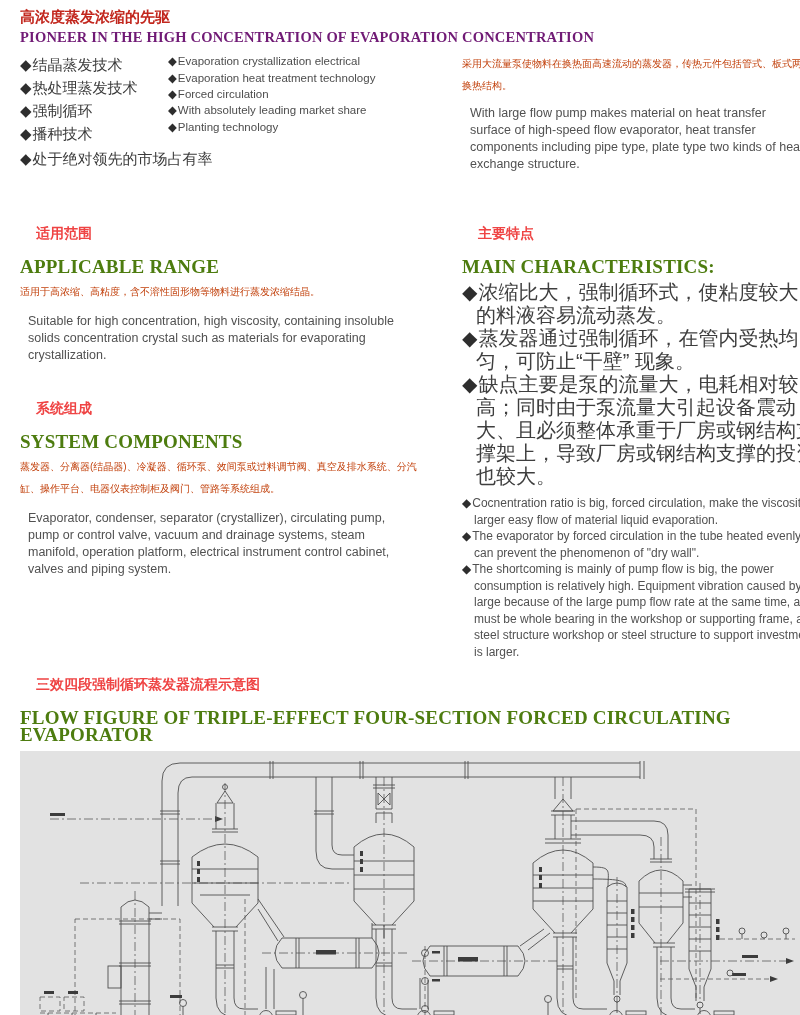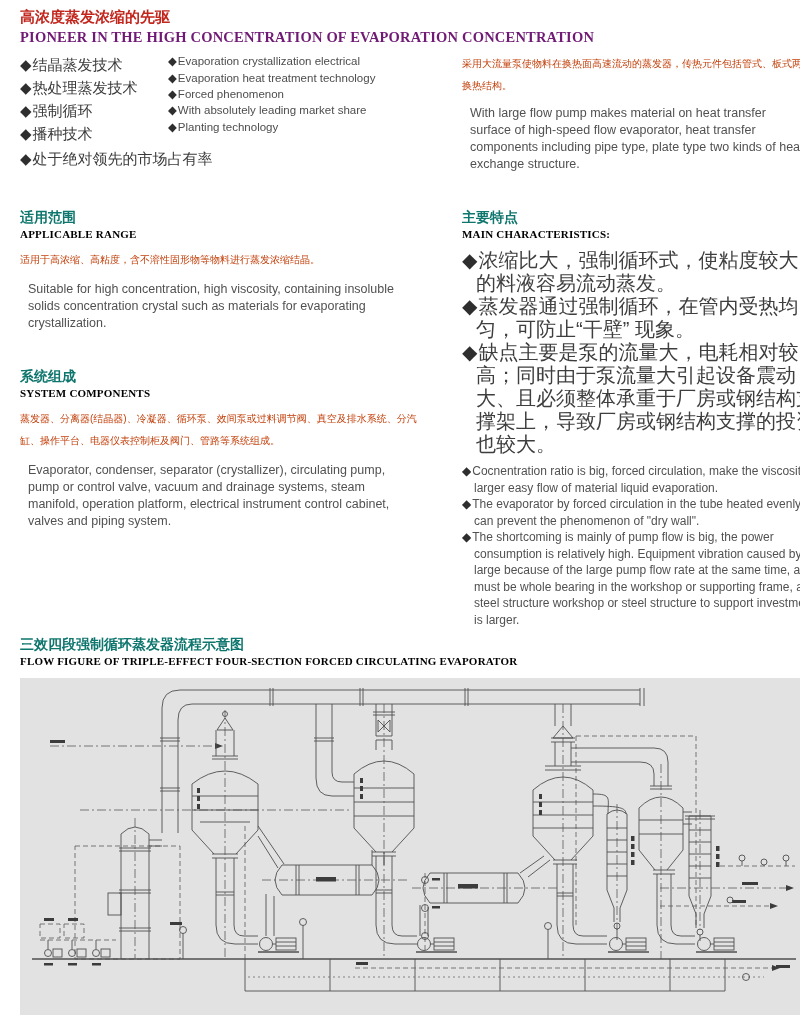--- a/index.html
+++ b/index.html
@@ -1,22 +1,22 @@
 <!DOCTYPE html>
 <html><head>
 <meta charset="utf-8">
 <style>
   html,body{margin:0;padding:0;background:#ffffff;width:800px;height:1015px;overflow:hidden;}
   body{font-family:"Liberation Sans","DejaVu Sans",sans-serif;-webkit-font-smoothing:antialiased;}
   .page{width:784px;padding:6px 8px 0 20px;}
   
   .h-cn{font-size:15px;font-weight:bold;color:#c2271e;line-height:1.25;margin:2px 0 0 0;}
   .h-en{font-family:"Liberation Serif","DejaVu Serif",serif;font-size:14.5px;font-weight:bold;color:#701a75;line-height:1.2;margin:2px 0 7px 0;letter-spacing:.2px;}
-  .h3-cn{font-size:14px;font-weight:bold;color:#0f766e;line-height:17px;margin:0;}
-  .h3-en{font-family:"Liberation Serif","DejaVu Serif",serif;font-size:11px;font-weight:bold;color:#000000;line-height:17px;margin:0 0 6px 0;letter-spacing:.2px;}
+  .h3-cn{font-size:14px;font-weight:bold;color:#ef4444;line-height:17px;margin:16px;}
+  .h3-en{font-family:"Liberation Serif","DejaVu Serif",serif;font-size:19px;font-weight:bold;color:#4d7c0f;line-height:17px;margin:0 0 6px 0;letter-spacing:.2px;}
   
   .t-cn{font-size:10px;line-height:22px;color:#c2410c;margin:0 0 10px 0;}
   .t-en{font-size:12.5px;line-height:17px;color:#515151;margin:8px;}
   
   .row{display:flex;gap:44px;}
   .col-l{width:398px;flex:0 0 398px;}
   .col-r{width:356px;flex:0 0 356px;}
   ul{list-style:none;margin:0;padding:0;}
   .feat-wrap{display:flex;gap:8px;}
   .feat-cn{width:140px;flex:0 0 140px;}
@@ -55,21 +55,21 @@
         <div class="feat-wrap">
           <ul class="feat-cn">
             <li><span class="dia">◆</span><span>结晶蒸发技术</span></li>
             <li><span class="dia">◆</span><span>热处理蒸发技术</span></li>
             <li><span class="dia">◆</span><span>强制循环</span></li>
             <li><span class="dia">◆</span><span>播种技术</span></li>
           </ul>
           <ul class="feat-en">
             <li><span class="dia">◆</span><span>Evaporation crystallization electrical</span></li>
             <li><span class="dia">◆</span><span>Evaporation heat treatment technology</span></li>
-            <li><span class="dia">◆</span><span>Forced phenomenon</span></li>
+            <li><span class="dia">◆</span><span>Forced circulation</span></li>
             <li><span class="dia">◆</span><span>With absolutely leading market share</span></li>
             <li><span class="dia">◆</span><span>Planting technology</span></li>
           </ul>
         </div>
         <div class="feat-wide"><span class="dia">◆</span><span>处于绝对领先的市场占有率</span></div>
       </div>
       <div class="col-r">
         <p class="t-cn" style="margin-bottom:6px">采用大流量泵使物料在换热面高速流动的蒸发器，传热元件包括管式、板式两种换热结构。</p>
         <p class="t-en">With large flow pump makes material on heat transfer surface of high-speed flow evaporator, heat transfer components including pipe type, plate type two kinds of heat exchange structure.</p>
       </div>

